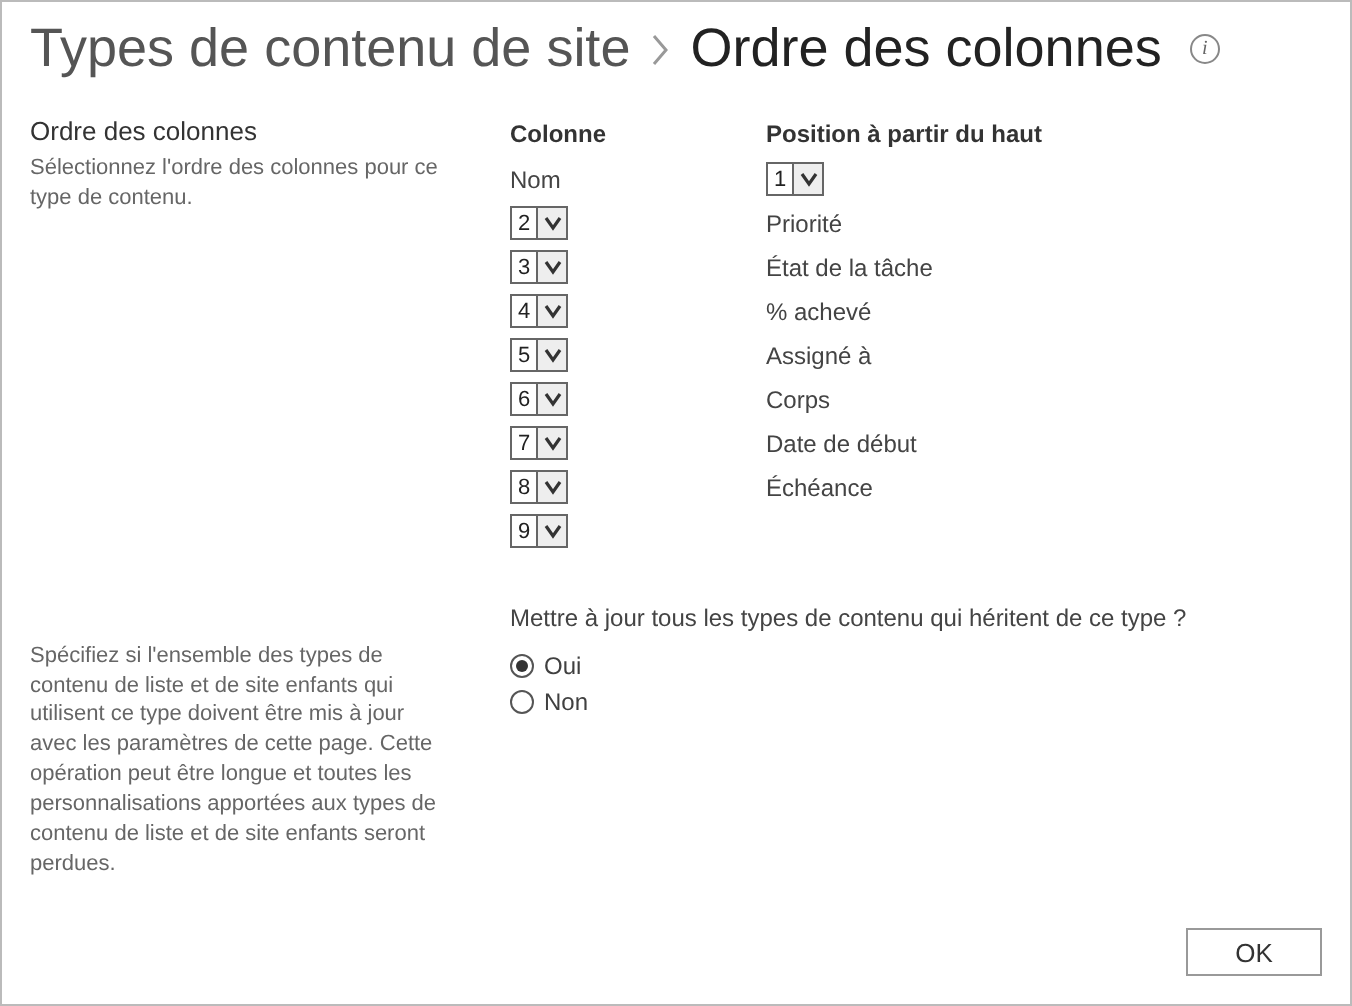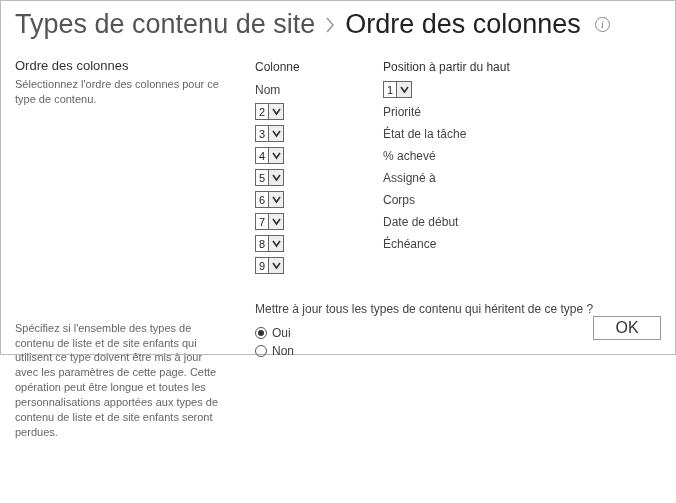--- a/index.html
+++ b/index.html
@@ -5,21 +5,21 @@
   * { box-sizing: border-box; }
   html, body {
     margin: 0; padding: 0;
     width: 676px; height: 503px;
     font-family: "Segoe UI Light", "Segoe UI", Arial, sans-serif;
     color: #333;
     background: #fff;
     overflow: hidden;
   }
   .frame {
-    width: 676px; height: 355px;
+    width: 676px; height: 503px;
     border: 1px solid #bbb;
     padding: 8px 14px 12px 14px;
     position: relative;
   }
   .breadcrumb {
     display: flex;
     align-items: baseline;
     gap: 10px;
     margin-bottom: 18px;
     white-space: nowrap;
@@ -74,21 +74,21 @@
     padding-top: 2px;
   }
   .col-table {
     display: grid;
     grid-template-columns: 128px auto;
     row-gap: 5px;
     font-size: 12px;
     color: #444;
   }
   .col-table .th {
-    font-weight: 400;
+    font-weight: 700;
     color: #333;
     padding-bottom: 2px;
   }
   .col-table .cell-name {
     display: flex;
     align-items: center;
   }
   .dropdown {
     display: inline-flex;
     align-items: stretch;
@@ -145,21 +145,21 @@
     right: 14px;
     bottom: 14px;
     display: flex;
     gap: 10px;
   }
   .btn {
     min-width: 68px;
     height: 24px;
     border: 1px solid #999;
     background: #fff;
-    font-size: 16px;
+    font-size: 13px;
     color: #333;
     display: flex;
     align-items: center;
     justify-content: center;
     padding: 0 12px;
     cursor: pointer;
   }
 </style>
 </head>
 <body>

